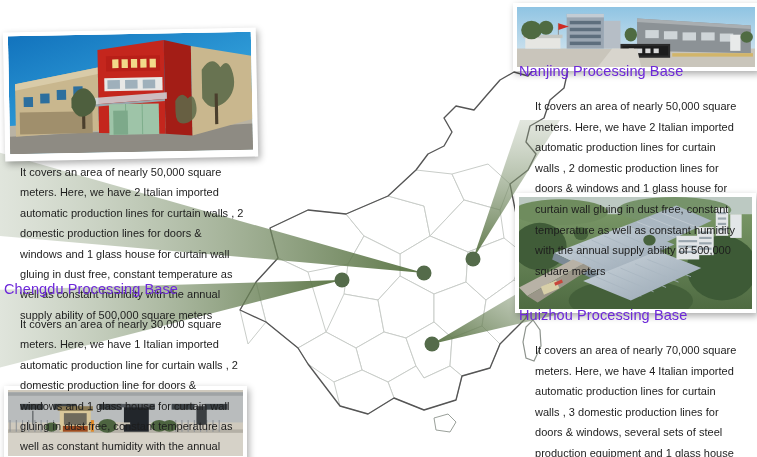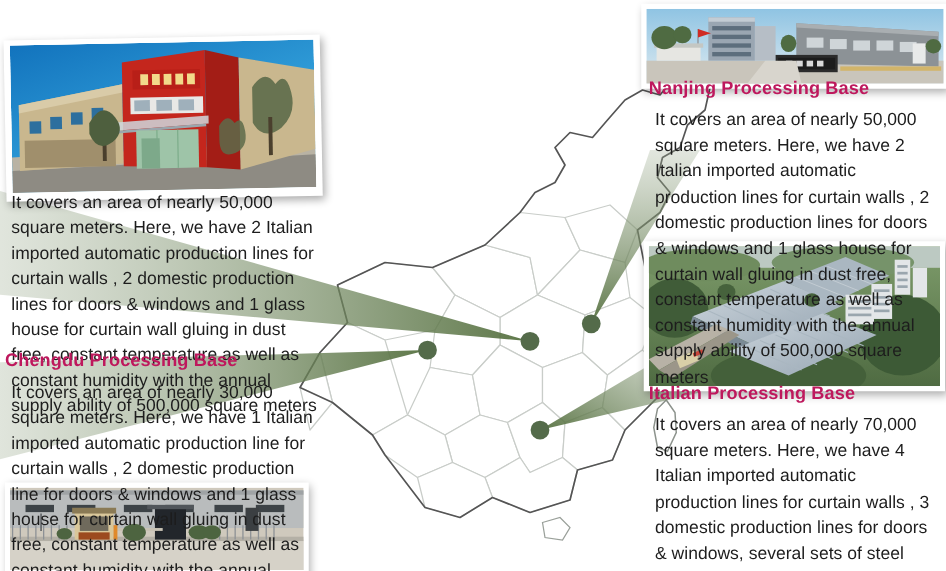--- a/index.html
+++ b/index.html
@@ -29,25 +29,25 @@
   #photo-wuhan{left:4px;top:30px;width:243px;height:118px;padding:4px 5px 7px 5px;
                 transform:rotate(-1.1deg);}
   #photo-chengdu{left:4px;top:386px;width:235px;height:66px;padding:4px 4px 5px 4px;}
   #photo-nanjing{left:513px;top:3px;width:238px;height:60px;padding:4px;}
   #photo-huizhou{left:515px;top:193px;width:233px;height:112px;padding:4px;}
 
   
   .block{position:absolute;}
   .block h2{
     margin:0 0 2px 0;
-    font-size:14.5px;line-height:17px;font-weight:bold;
-    color:#be185d;letter-spacing:.1px;
+    font-size:14.5px;line-height:17px;font-weight:normal;
+    color:#6d28d9;letter-spacing:.1px;
   }
   .block p{
-    margin:5px;font-size:14px;line-height:20.4px;color:#1d1d1d;
+    margin:16px;font-size:11px;line-height:20.4px;color:#1d1d1d;
     letter-spacing:.02px;
   }
   #block-wuhan{left:4px;top:146px;width:258px;}
   #block-chengdu{left:4px;top:281px;width:252px;}
   #block-nanjing{left:519px;top:63px;width:236px;}
   #block-huizhou{left:519px;top:307px;width:236px;}
   #block-nanjing p,#block-huizhou p{line-height:20.6px;}
 </style>
 </head>
 <body>
@@ -425,17 +425,17 @@
     <h2>Chengdu Processing Base</h2>
     <p>It covers an area of nearly 30,000 square meters. Here, we have 1 Italian imported automatic production line for curtain walls , 2 domestic production line for doors &amp; windows and 1 glass house for curtain wall gluing in dust free, constant temperature as well as constant humidity with the annual supply ability of 200,000 square meters</p>
   </div>
 
   <div class="block" id="block-nanjing">
     <h2>Nanjing Processing Base</h2>
     <p>It covers an area of nearly 50,000 square meters. Here, we have 2 Italian imported automatic production lines for curtain walls , 2 domestic production lines for doors &amp; windows and 1 glass house for curtain wall gluing in dust free, constant temperature as well as constant humidity with the annual supply ability of 500,000 square meters</p>
   </div>
 
   <div class="block" id="block-huizhou">
-    <h2>Italian Processing Base</h2>
+    <h2>Huizhou Processing Base</h2>
     <p>It covers an area of nearly 70,000 square meters. Here, we have 4 Italian imported automatic production lines for curtain walls , 3 domestic production lines for doors &amp; windows, several sets of steel production equipment  and 1 glass house for curtain wall gluing in dust free, constant temperature as well as constant humidity with the annual supply ability of 1.5 million square meters</p>
   </div>
 
 </div>
 
 </body></html>

